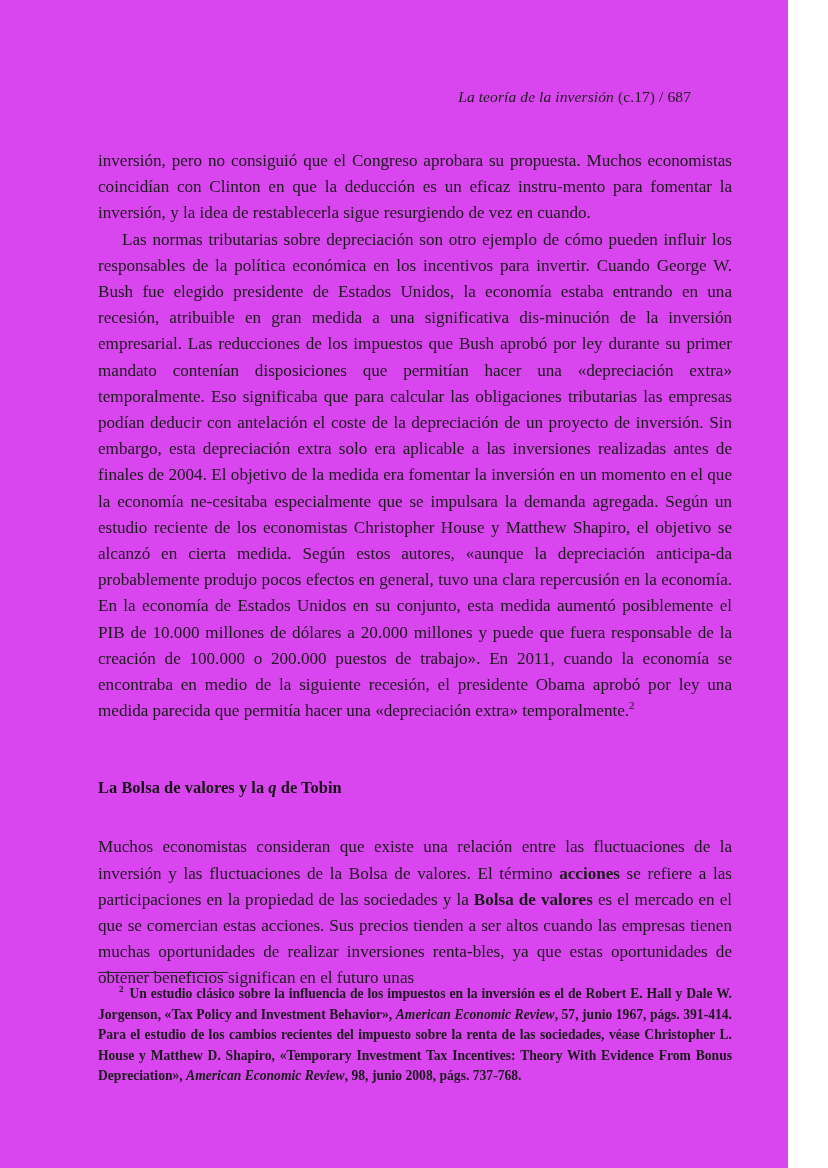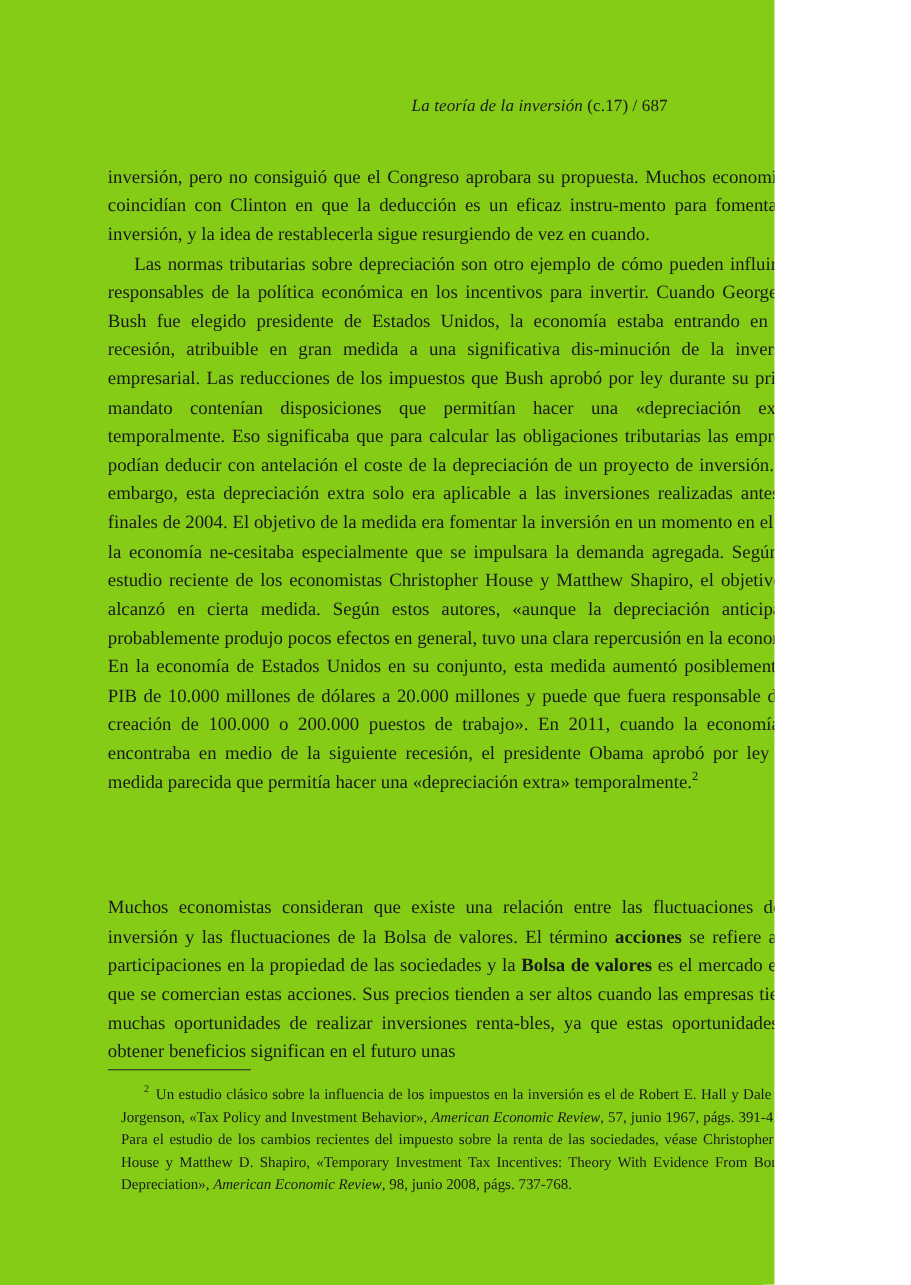--- a/index.html
+++ b/index.html
@@ -6,23 +6,23 @@
     margin: 0;
     padding: 0;
     background: #ffffff;
   }
   body {
     font-family: "Liberation Serif", "DejaVu Serif", serif;
     color: #1a1a1a;
   }
   .page {
     position: relative;
-    width: 704px;
+    width: 788px;
     height: 1168px;
-    background: #84cc16;
+    background: #d946ef;
     overflow: hidden;
     box-sizing: border-box;
   }
   
   .running-head {
     position: absolute;
     top: 88px;
     left: 98px;
     right: 97px;
     text-align: right;
@@ -87,26 +87,27 @@
     width: 634px;
     top: 972px;
   }
   .footnote-rule {
     width: 130px;
     height: 1px;
     background: #2a2a2a;
     margin: 0 0 11px 0;
   }
   p.footnote {
-    margin: 12px;
+    margin: 0;
     font-size: 13.6px;
     line-height: 20.6px;
     text-align: justify;
     color: #1a1a1a;
     text-indent: 21px;
+    font-weight: bold;
   }
   p.footnote .it {
     font-style: italic;
   }
   p.footnote sup.fn-num {
     font-size: 0.68em;
     vertical-align: super;
     line-height: 0;
     margin-right: 2px;
   }
@@ -121,20 +122,21 @@
   </div>
 
   <div class="textblock">
 
     <p class="body"><span>inversión, pero no consiguió que el Congreso aprobara su propuesta. Muchos economistas coincidían con Clinton en que la deducción es un eficaz instru-mento para fomentar la inversión, y la idea de restablecerla sigue resurgiendo de vez en cuando.</span></p>
 
     <p class="body indented"><span>Las normas tributarias sobre depreciación son otro ejemplo de cómo pueden influir los responsables de la política económica en los incentivos para invertir. Cuando George W. Bush fue elegido presidente de Estados Unidos, la economía estaba entrando en una recesión, atribuible en gran medida a una significativa dis-minución de la inversión empresarial. Las reducciones de los impuestos que Bush aprobó por ley durante su primer mandato contenían disposiciones que permitían hacer una «depreciación extra» temporalmente. Eso significaba que para calcular las obligaciones tributarias las empresas podían deducir con antelación el coste de la depreciación de un proyecto de inversión. Sin embargo, esta depreciación extra solo era aplicable a las inversiones realizadas antes de finales de 2004. El objetivo de la medida era fomentar la inversión en un momento en el que la economía ne-cesitaba especialmente que se impulsara la demanda agregada. Según un estudio reciente de los economistas Christopher House y Matthew Shapiro, el objetivo se alcanzó en cierta medida. Según estos autores, «aunque la depreciación anticipa-da probablemente produjo pocos efectos en general, tuvo una clara repercusión en la economía. En la economía de Estados Unidos en su conjunto, esta medida aumentó posiblemente el PIB de 10.000 millones de dólares a 20.000 millones y puede que fuera responsable de la creación de 100.000 o 200.000 puestos de trabajo». En 2011, cuando la economía se encontraba en medio de la siguiente recesión, el presidente Obama aprobó por ley una medida parecida que permitía hacer una «depreciación extra» temporalmente.</span><sup class="fn-marker">2</sup></p>
 
     <div class="gap-before-heading"></div>
 
+    <h2 class="section-heading"><span>La Bolsa de valores y la </span><span class="q-italic">q</span><span> de Tobin</span></h2>
 
     <div class="gap-after-heading"></div>
 
     <p class="body"><span>Muchos economistas consideran que existe una relación entre las fluctuaciones de la inversión y las fluctuaciones de la Bolsa de valores. El término </span><b>acciones</b><span> se refiere a las participaciones en la propiedad de las sociedades y la </span><b>Bolsa de valores</b><span> es el mercado en el que se comercian estas acciones. Sus precios tienden a ser altos cuando las empresas tienen muchas oportunidades de realizar inversiones renta-bles, ya que estas oportunidades de obtener beneficios significan en el futuro unas</span></p>
 
   </div>
 
   <div class="footnote-area">
     <div class="footnote-rule"></div>
     <p class="footnote"><sup class="fn-num">2</sup><span> Un estudio clásico sobre la influencia de los impuestos en la inversión es el de Robert E. Hall y Dale W. Jorgenson, «Tax Policy and Investment Behavior», </span><span class="it">American Economic Review</span><span>, 57, junio 1967, págs. 391-414. Para el estudio de los cambios recientes del impuesto sobre la renta de las sociedades, véase Christopher L. House y Matthew D. Shapiro, «Temporary Investment Tax Incentives: Theory With Evidence From Bonus Depreciation», </span><span class="it">American Economic Review</span><span>, 98, junio 2008, págs. 737-768.</span></p>

